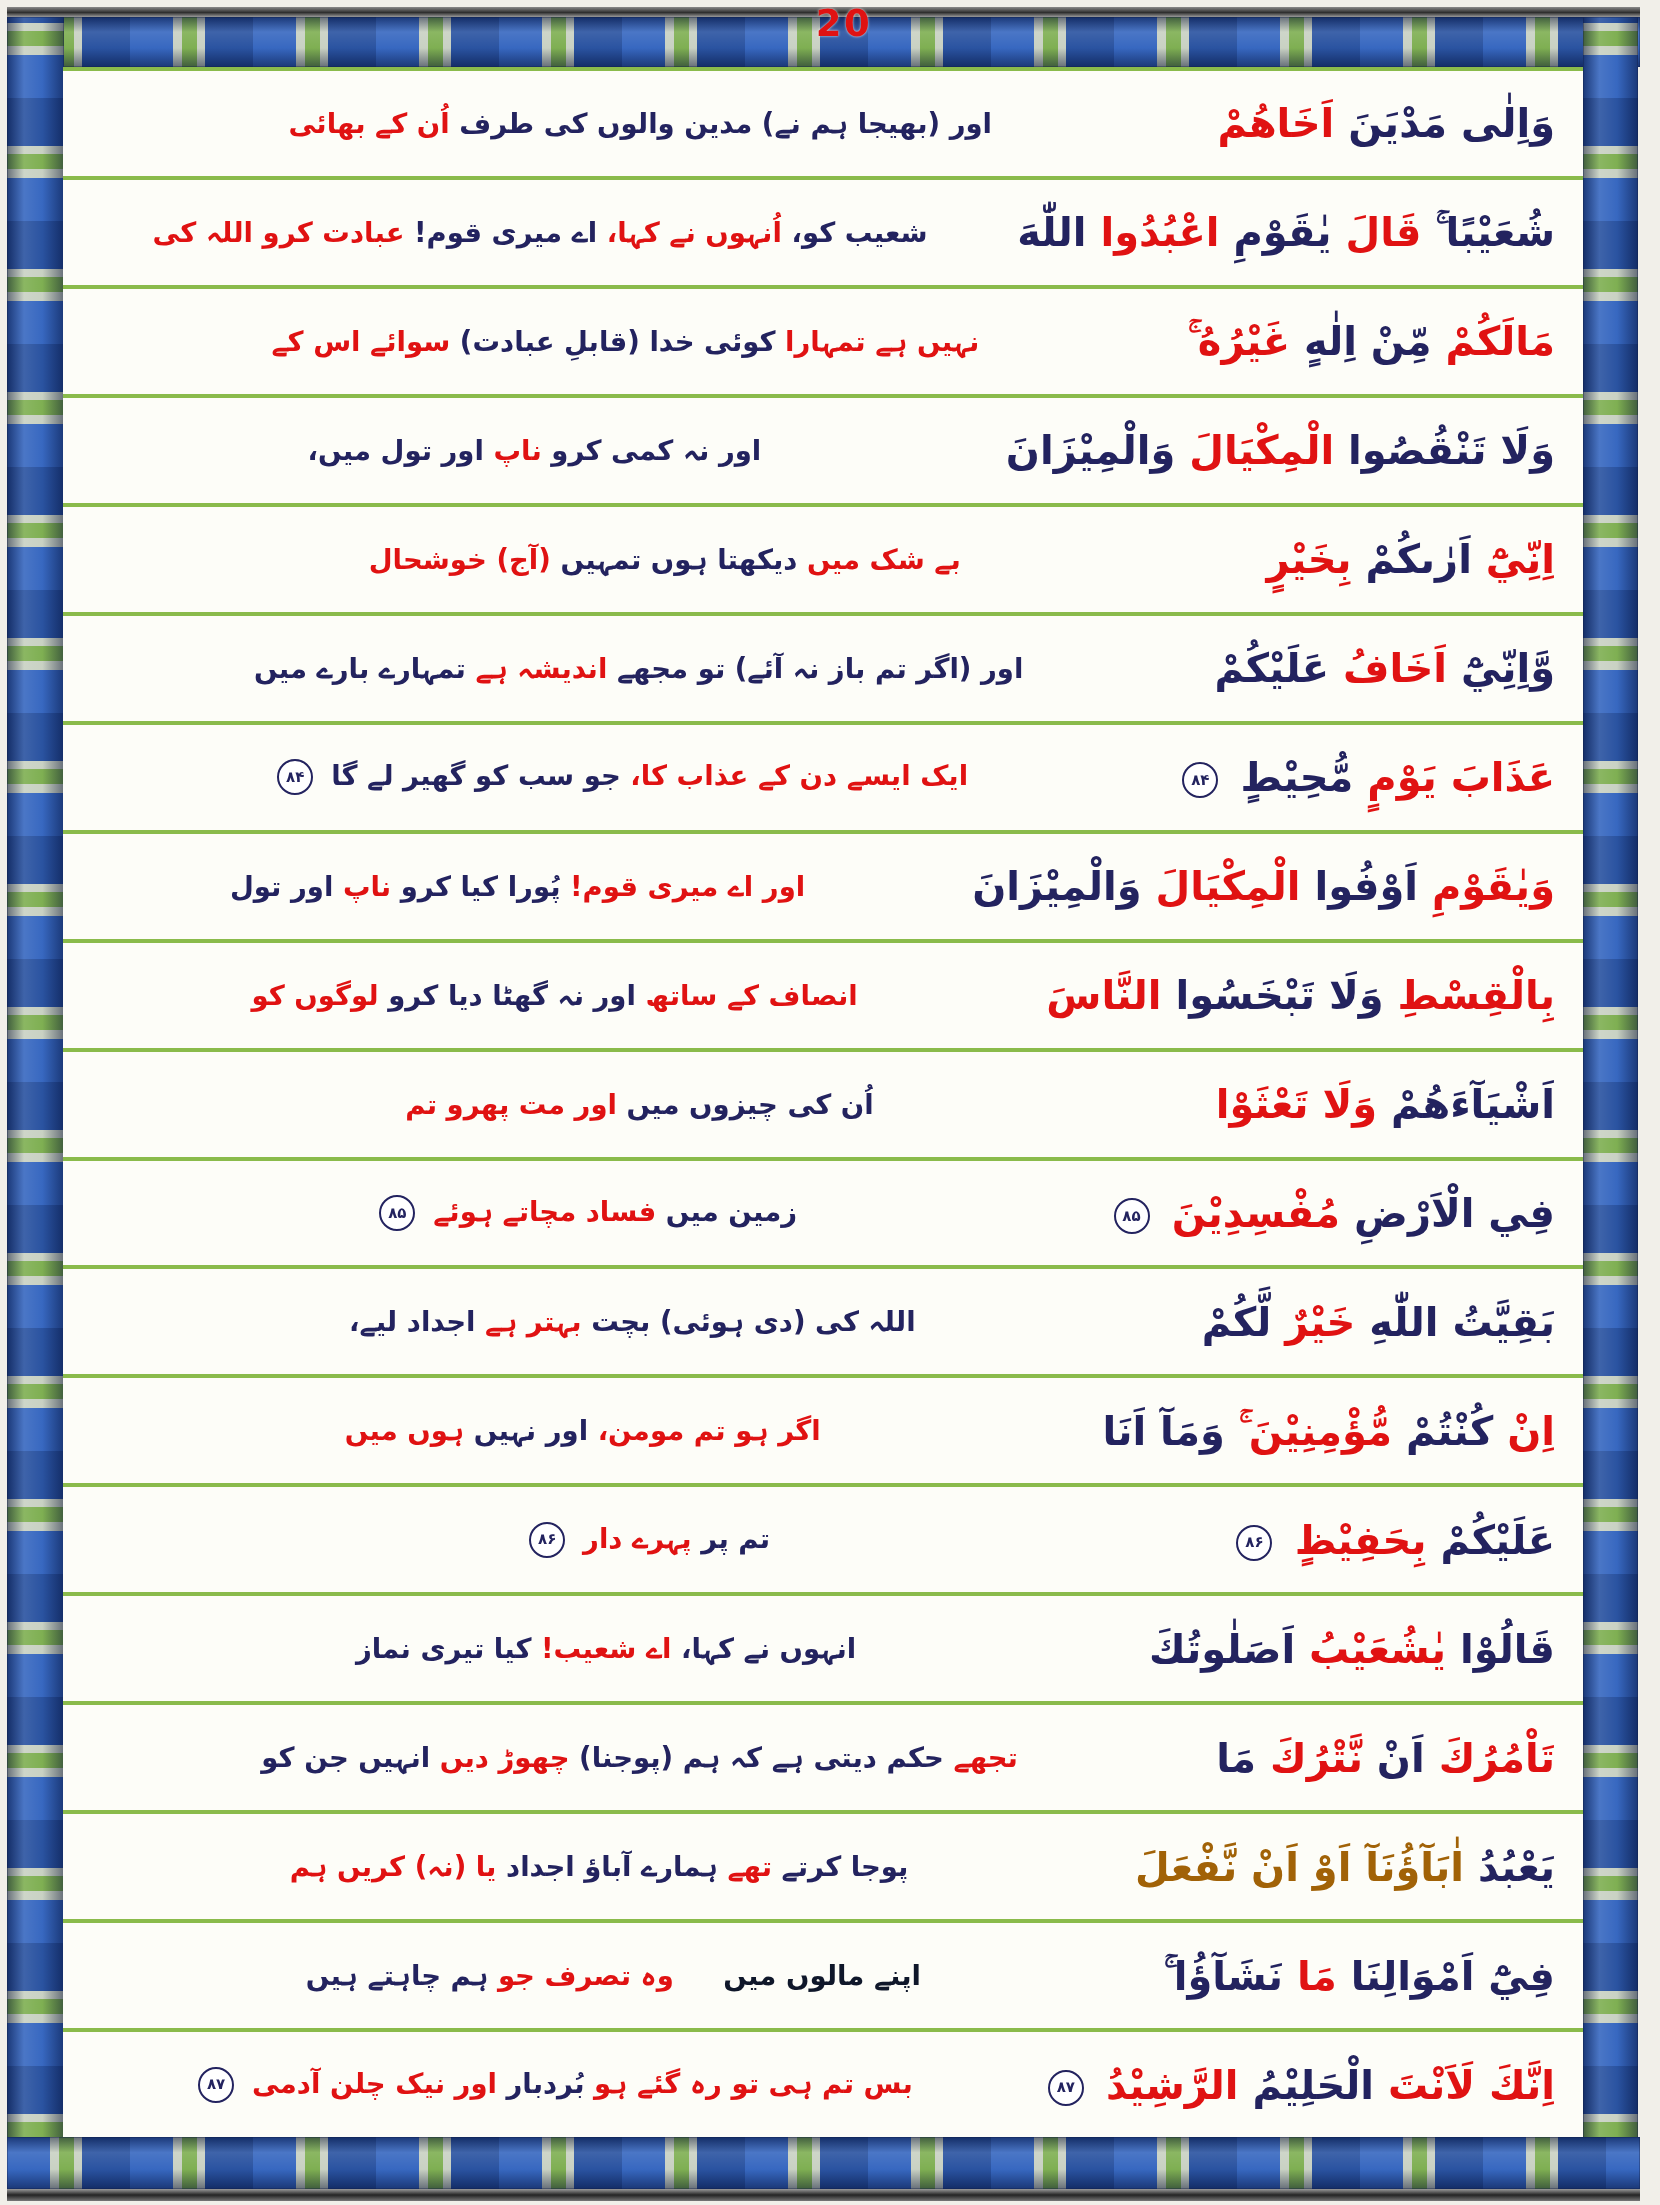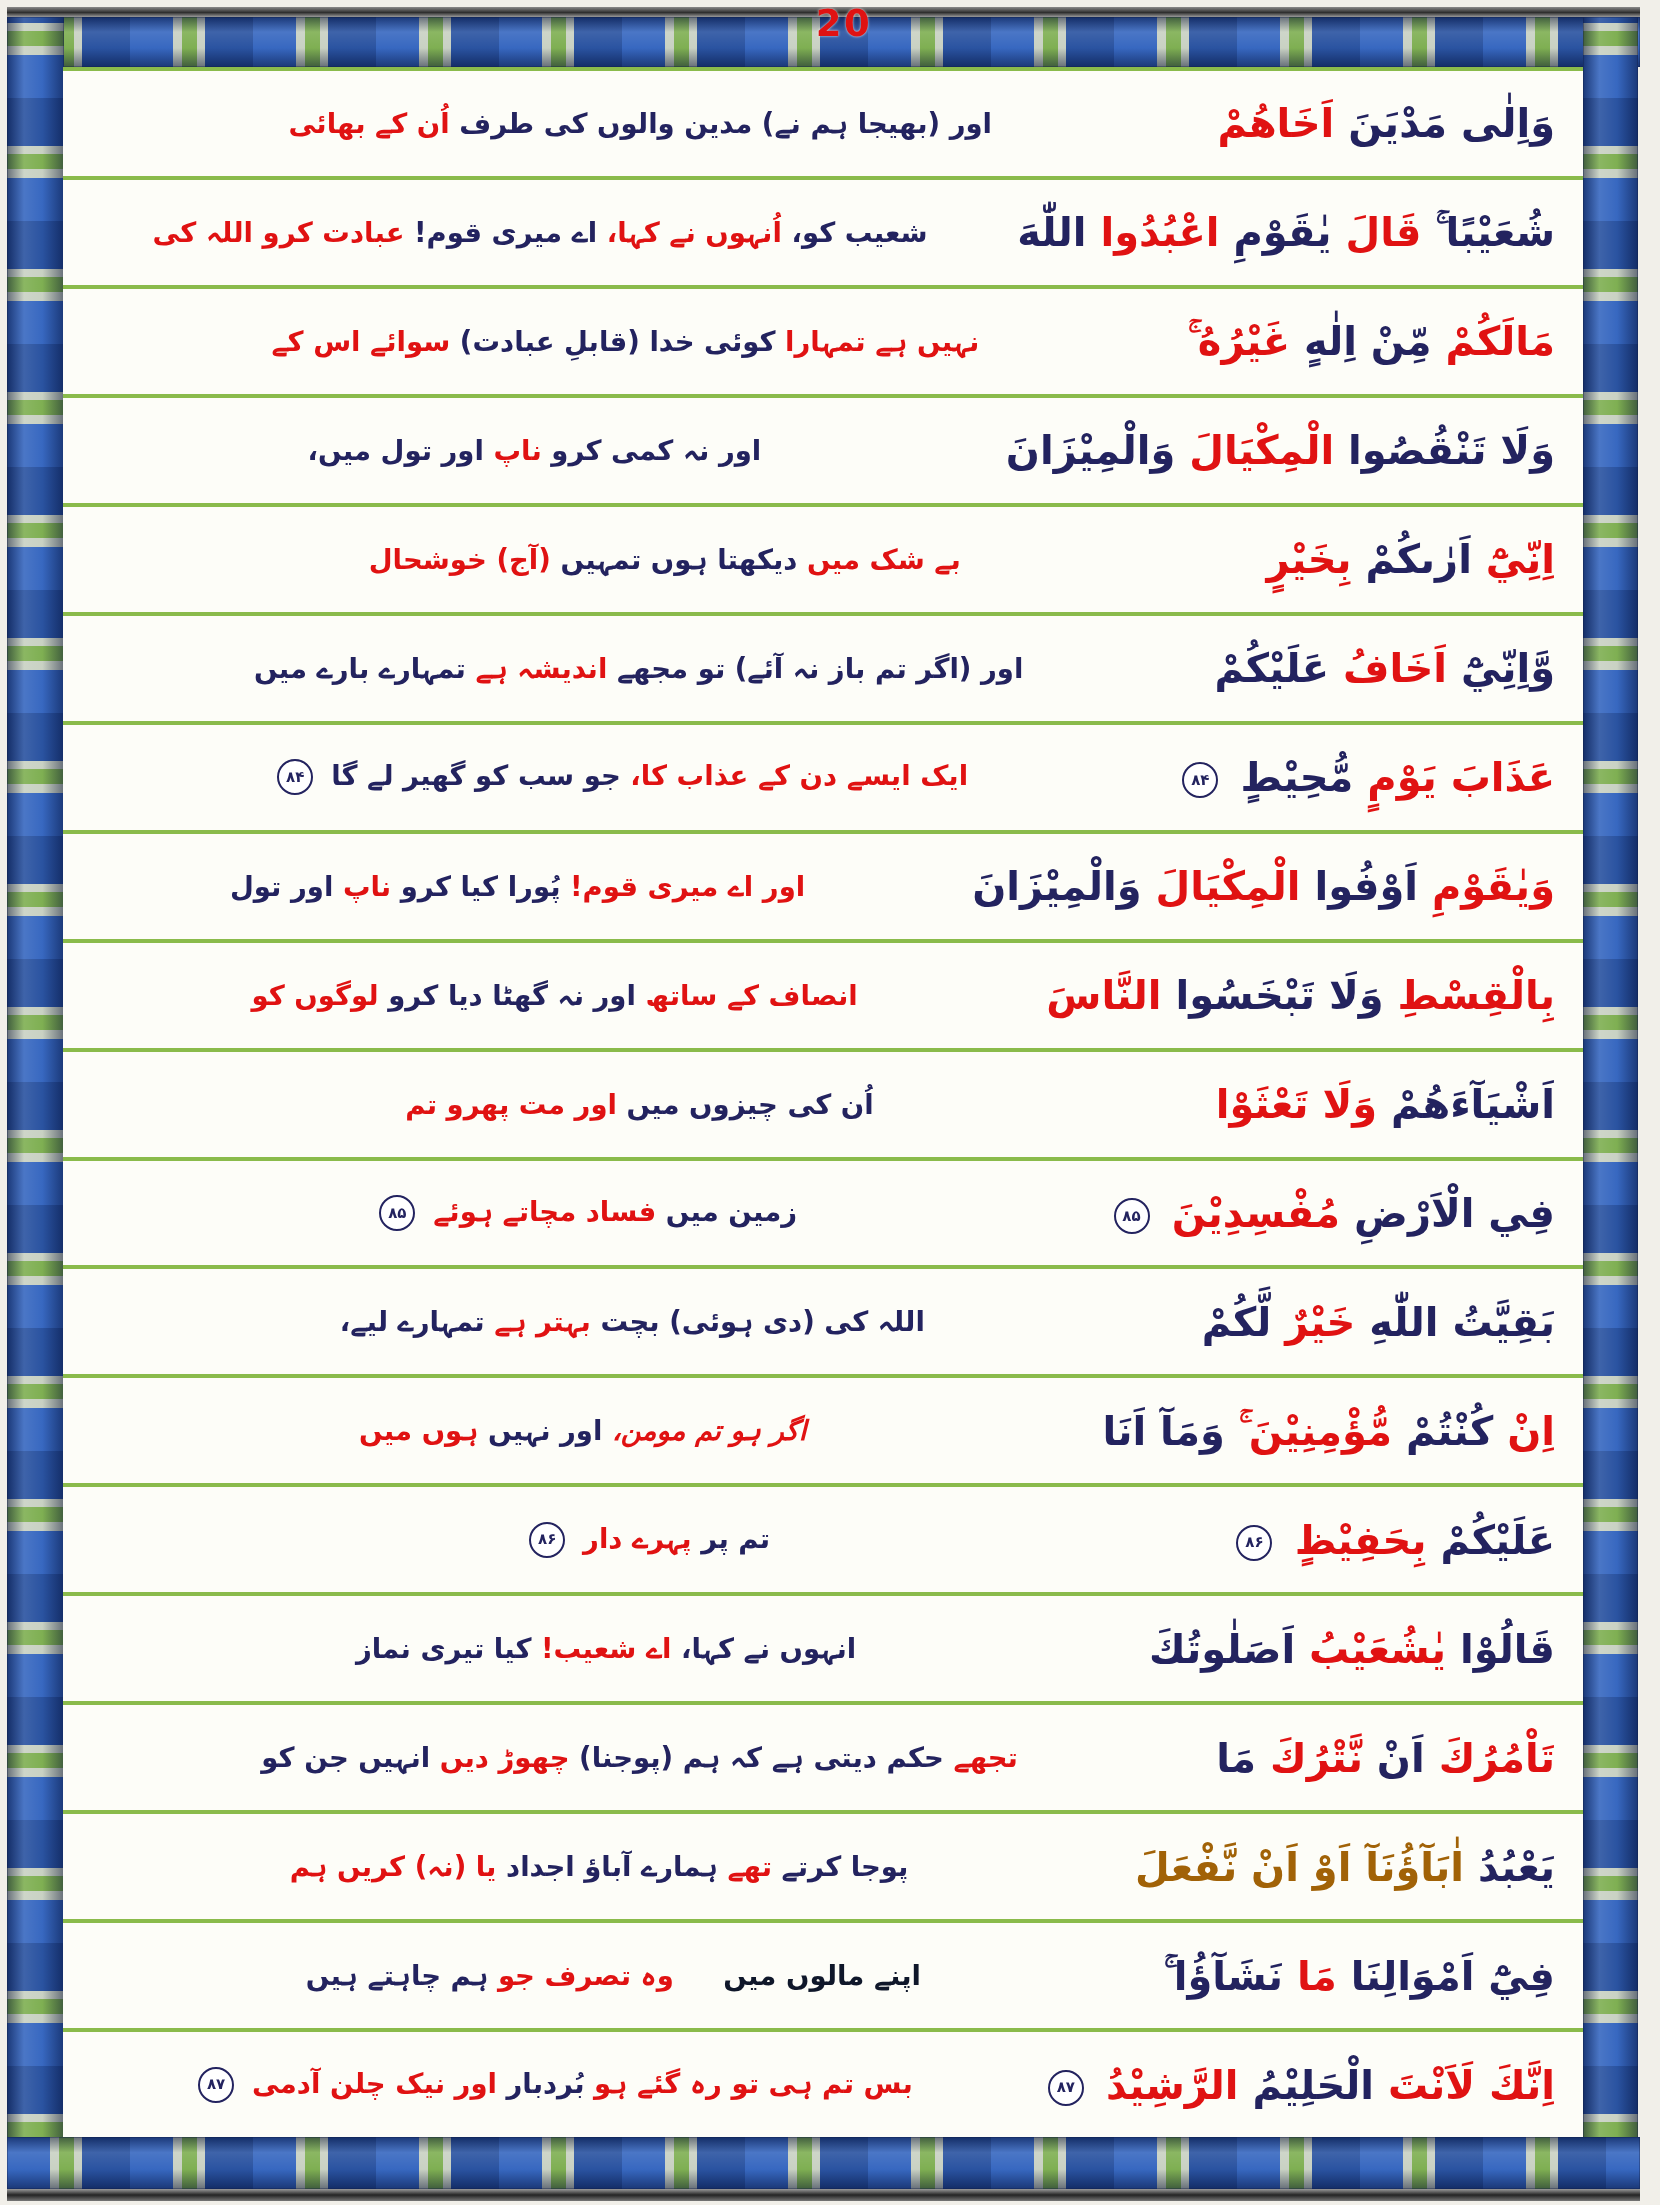--- a/index.html
+++ b/index.html
@@ -136,25 +136,25 @@
     <div class="row">
       <div class="cell arabic"><span class="seg" style="color: rgb(35, 35, 95);">اَشْيَآءَهُمْ</span> <span class="seg" style="color: rgb(224, 18, 18);">وَلَا تَعْثَوْا</span> </div>
       <div class="cell urdu"><span class="seg" style="color: rgb(35, 35, 95);">اُن کی چیزوں میں</span> <span class="seg" style="color: rgb(224, 18, 18);">اور مت پھرو تم</span> </div>
     </div>
     <div class="row">
       <div class="cell arabic"><span class="seg" style="color: rgb(35, 35, 95);">فِي الْاَرْضِ</span> <span class="seg" style="color: rgb(224, 18, 18);">مُفْسِدِيْنَ</span> <span class="marker" style="border-color: rgb(35, 35, 95); color: rgb(35, 35, 95);">۸۵</span></div>
       <div class="cell urdu"><span class="seg" style="color: rgb(35, 35, 95);">زمین میں</span> <span class="seg" style="color: rgb(224, 18, 18);">فساد مچاتے ہوئے</span> <span class="marker" style="border-color: rgb(35, 35, 95); color: rgb(35, 35, 95);">۸۵</span></div>
     </div>
     <div class="row">
       <div class="cell arabic"><span class="seg" style="color: rgb(35, 35, 95);">بَقِيَّتُ اللّٰهِ</span> <span class="seg" style="color: rgb(224, 18, 18);">خَيْرٌ</span> <span class="seg" style="color: rgb(35, 35, 95);">لَّكُمْ</span> </div>
-      <div class="cell urdu"><span class="seg" style="color: rgb(35, 35, 95);">اللہ کی (دی ہوئی) بچت</span> <span class="seg" style="color: rgb(224, 18, 18);">بہتر ہے</span> <span class="seg" style="color: rgb(35, 35, 95);">تمہارے لیے،</span> </div>
+      <div class="cell urdu"><span class="seg" style="color: rgb(35, 35, 95);">اللہ کی (دی ہوئی) بچت</span> <span class="seg" style="color: rgb(224, 18, 18);">بہتر ہے</span> <span class="seg" style="color: rgb(35, 35, 95);">اجداد لیے،</span> </div>
     </div>
     <div class="row">
       <div class="cell arabic"><span class="seg" style="color: rgb(224, 18, 18);">اِنْ</span> <span class="seg" style="color: rgb(35, 35, 95);">كُنْتُمْ</span> <span class="seg" style="color: rgb(224, 18, 18);">مُّؤْمِنِيْنَ ۚ</span> <span class="seg" style="color: rgb(35, 35, 95);">وَمَآ اَنَا</span> </div>
-      <div class="cell urdu"><span class="seg" style="color: rgb(224, 18, 18); font-style: italic;">اگر ہو تم مومن،</span> <span class="seg" style="color: rgb(35, 35, 95);">اور نہیں</span> <span class="seg" style="color: rgb(224, 18, 18);">ہوں میں</span> </div>
+      <div class="cell urdu"><span class="seg" style="color: rgb(224, 18, 18);">اگر ہو تم مومن،</span> <span class="seg" style="color: rgb(35, 35, 95);">اور نہیں</span> <span class="seg" style="color: rgb(224, 18, 18);">ہوں میں</span> </div>
     </div>
     <div class="row">
       <div class="cell arabic"><span class="seg" style="color: rgb(35, 35, 95);">عَلَيْكُمْ</span> <span class="seg" style="color: rgb(224, 18, 18);">بِحَفِيْظٍ</span> <span class="marker" style="border-color: rgb(35, 35, 95); color: rgb(35, 35, 95);">۸۶</span></div>
       <div class="cell urdu"><span class="seg" style="color: rgb(35, 35, 95);">تم پر</span> <span class="seg" style="color: rgb(224, 18, 18);">پہرے دار</span> <span class="marker" style="border-color: rgb(35, 35, 95); color: rgb(35, 35, 95);">۸۶</span></div>
     </div>
     <div class="row">
       <div class="cell arabic"><span class="seg" style="color: rgb(35, 35, 95);">قَالُوْا</span> <span class="seg" style="color: rgb(224, 18, 18);">يٰشُعَيْبُ</span> <span class="seg" style="color: rgb(35, 35, 95);">اَصَلٰوتُكَ</span> </div>
       <div class="cell urdu"><span class="seg" style="color: rgb(35, 35, 95);">انہوں نے کہا،</span> <span class="seg" style="color: rgb(224, 18, 18);">اے شعیب!</span> <span class="seg" style="color: rgb(35, 35, 95);">کیا تیری نماز</span> </div>
     </div>
     <div class="row">

